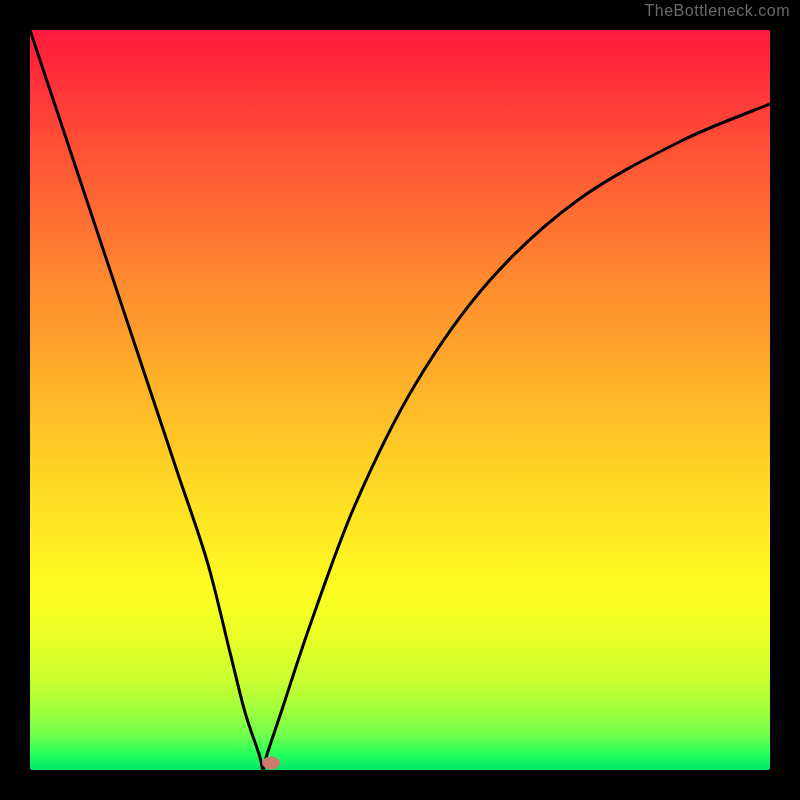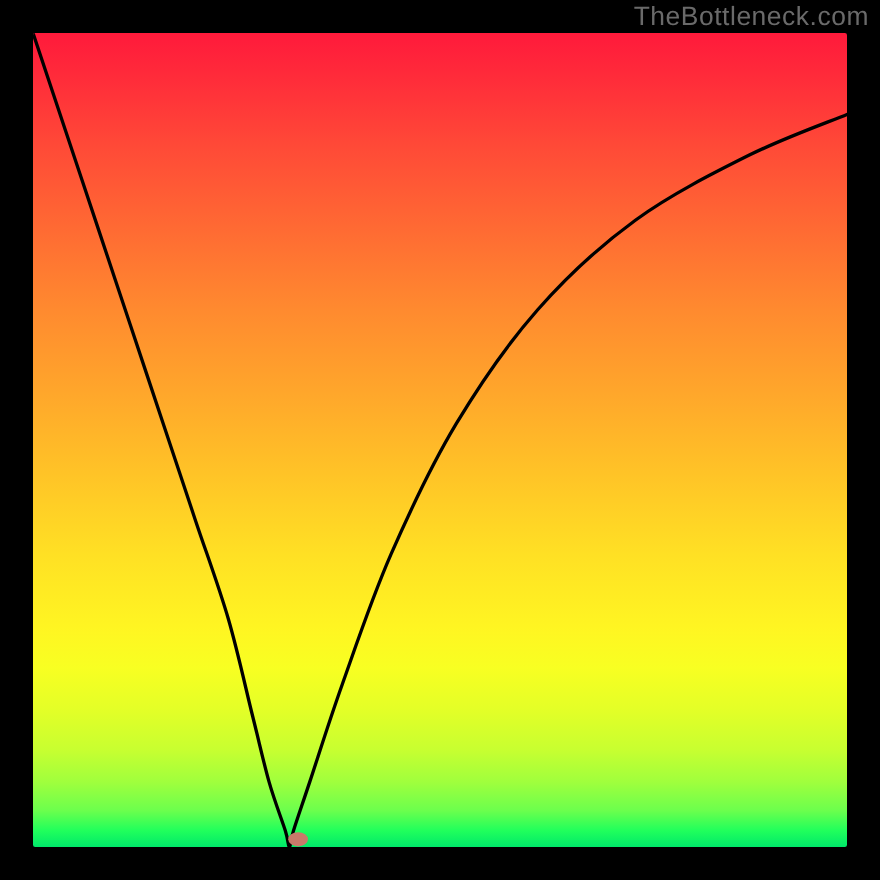--- a/index.html
+++ b/index.html
@@ -15,21 +15,21 @@
     position: relative;
     width: 800px;
     height: 800px;
     background: #000;
   }
   .watermark {
     position: absolute;
     top: 2px;
     right: 10px;
     color: #6a6a6a;
-    font-size: 24px;
+    font-size: 16px;
     font-weight: 500;
     letter-spacing: 0.5px;
     user-select: none;
     z-index: 5;
   }
   .plot {
     position: absolute;
     left: 30px;
     top: 30px;
     width: 740px;

